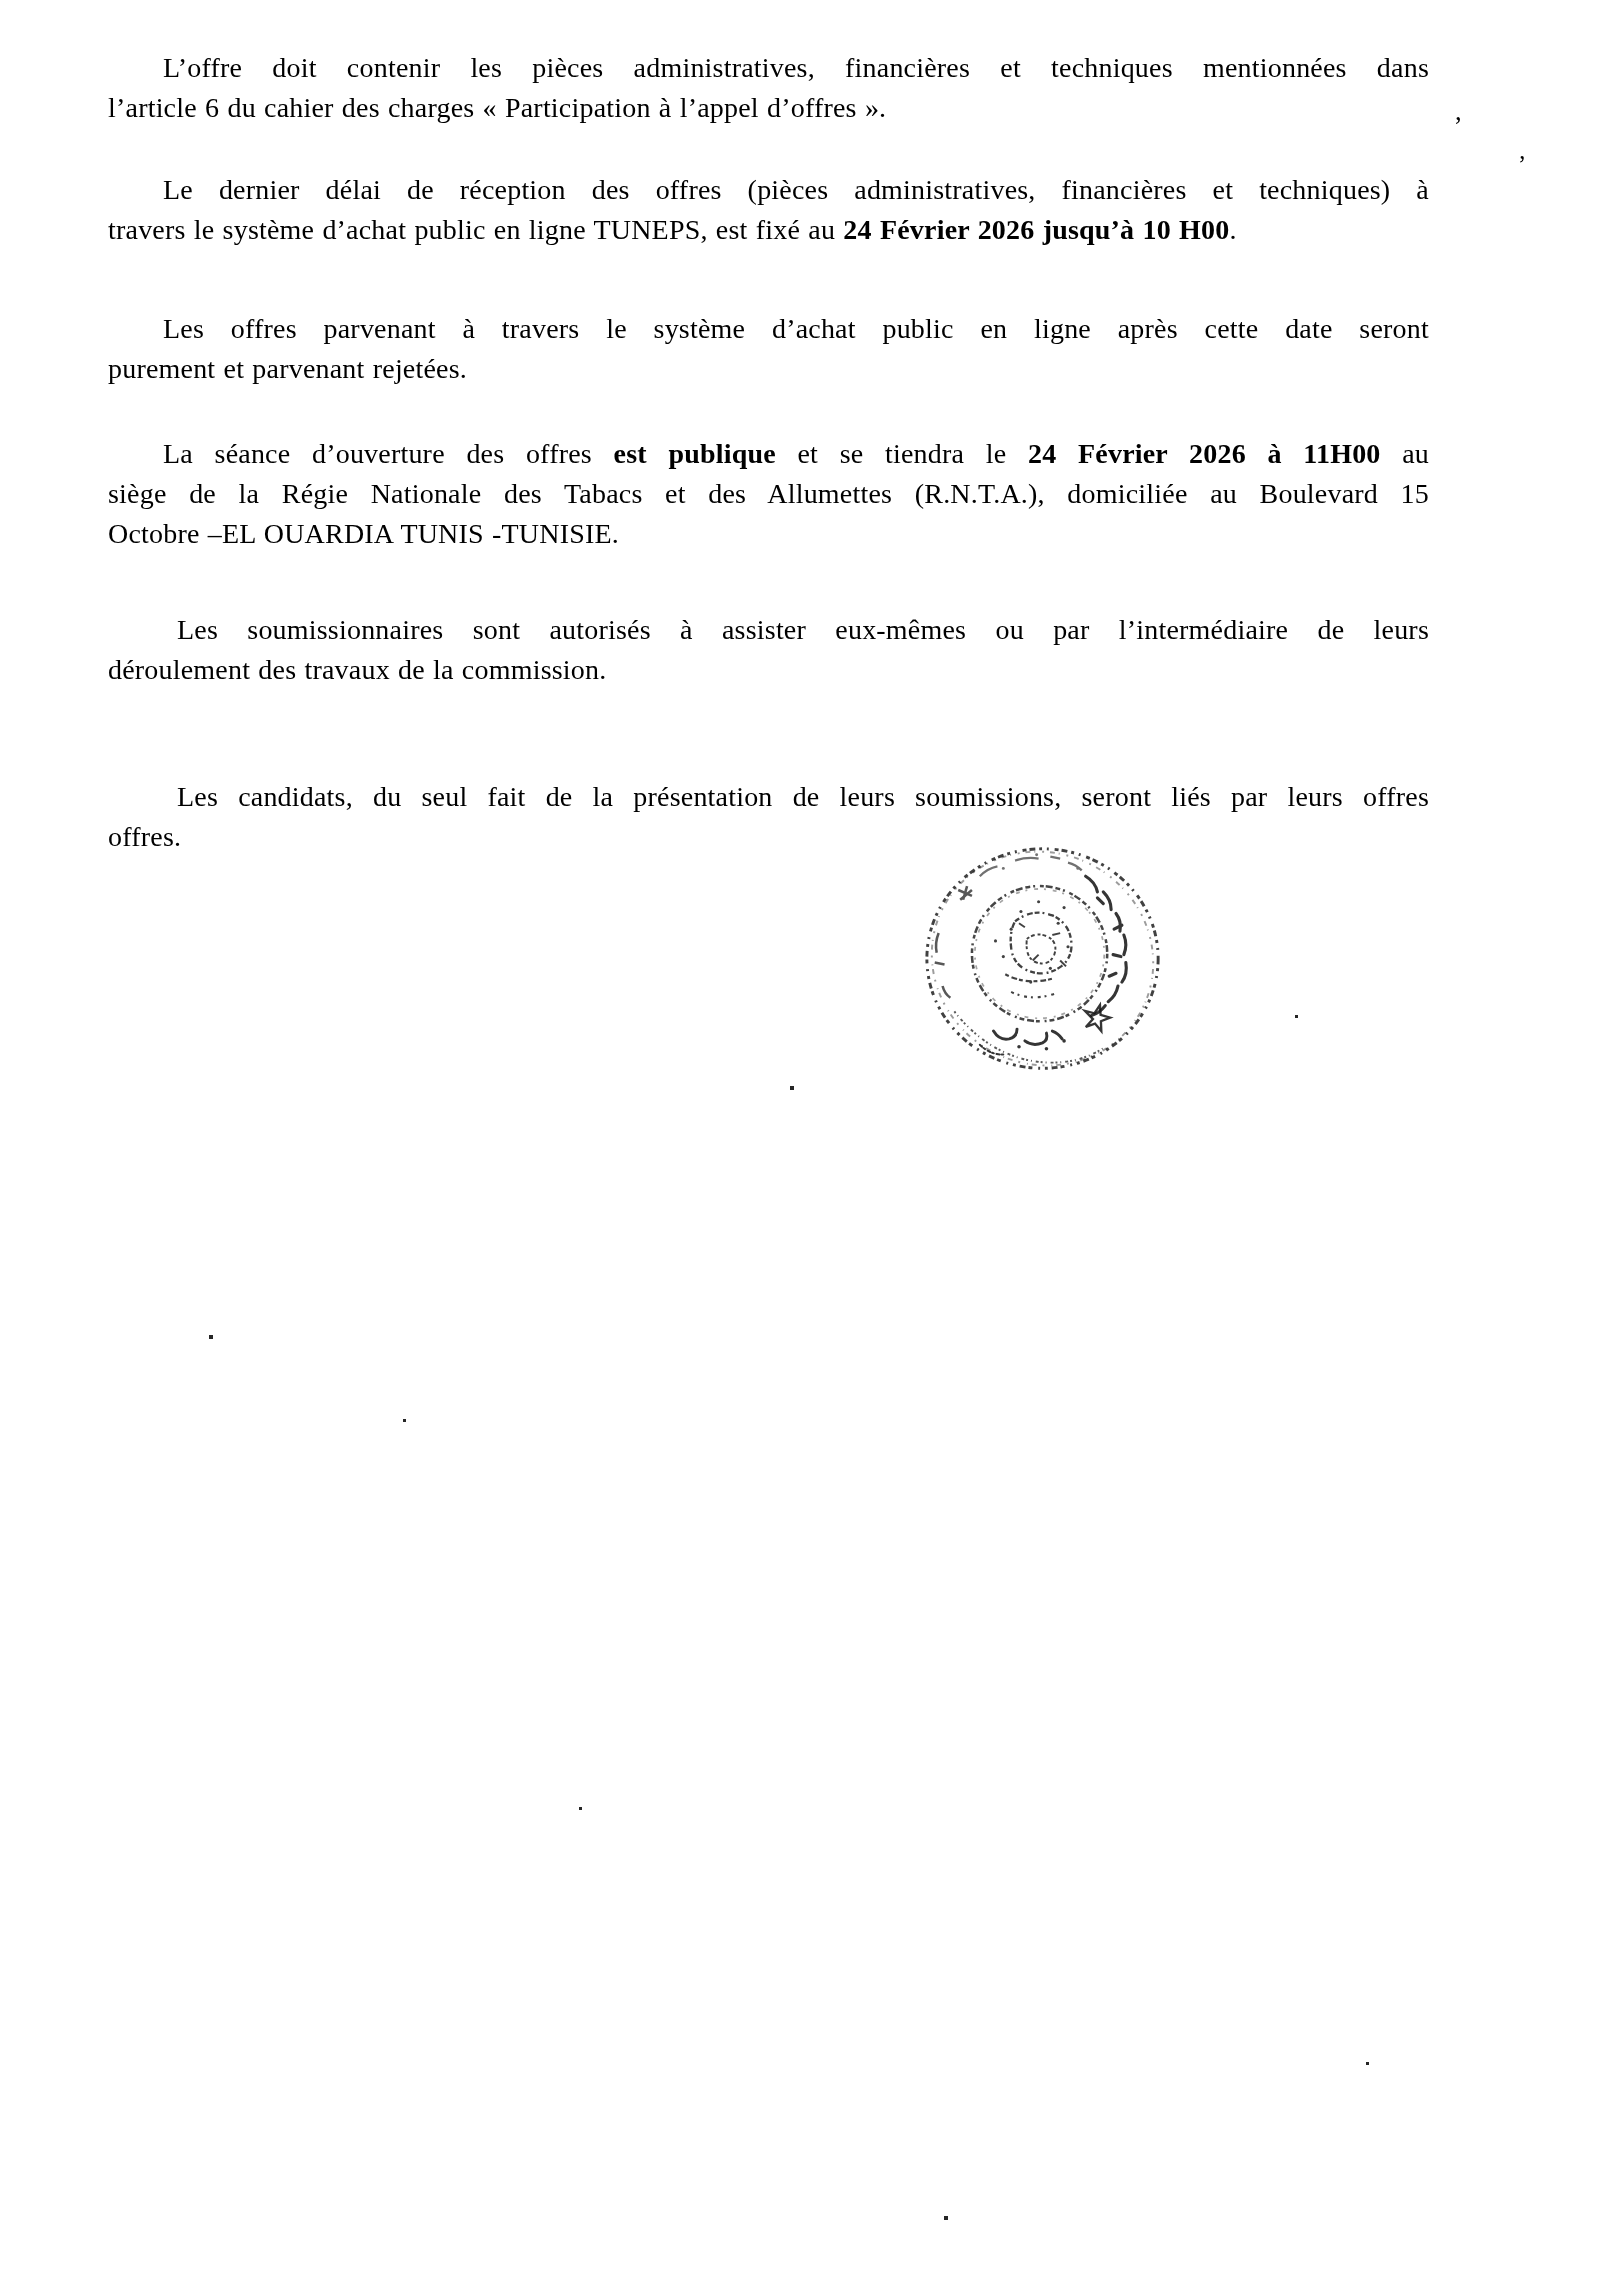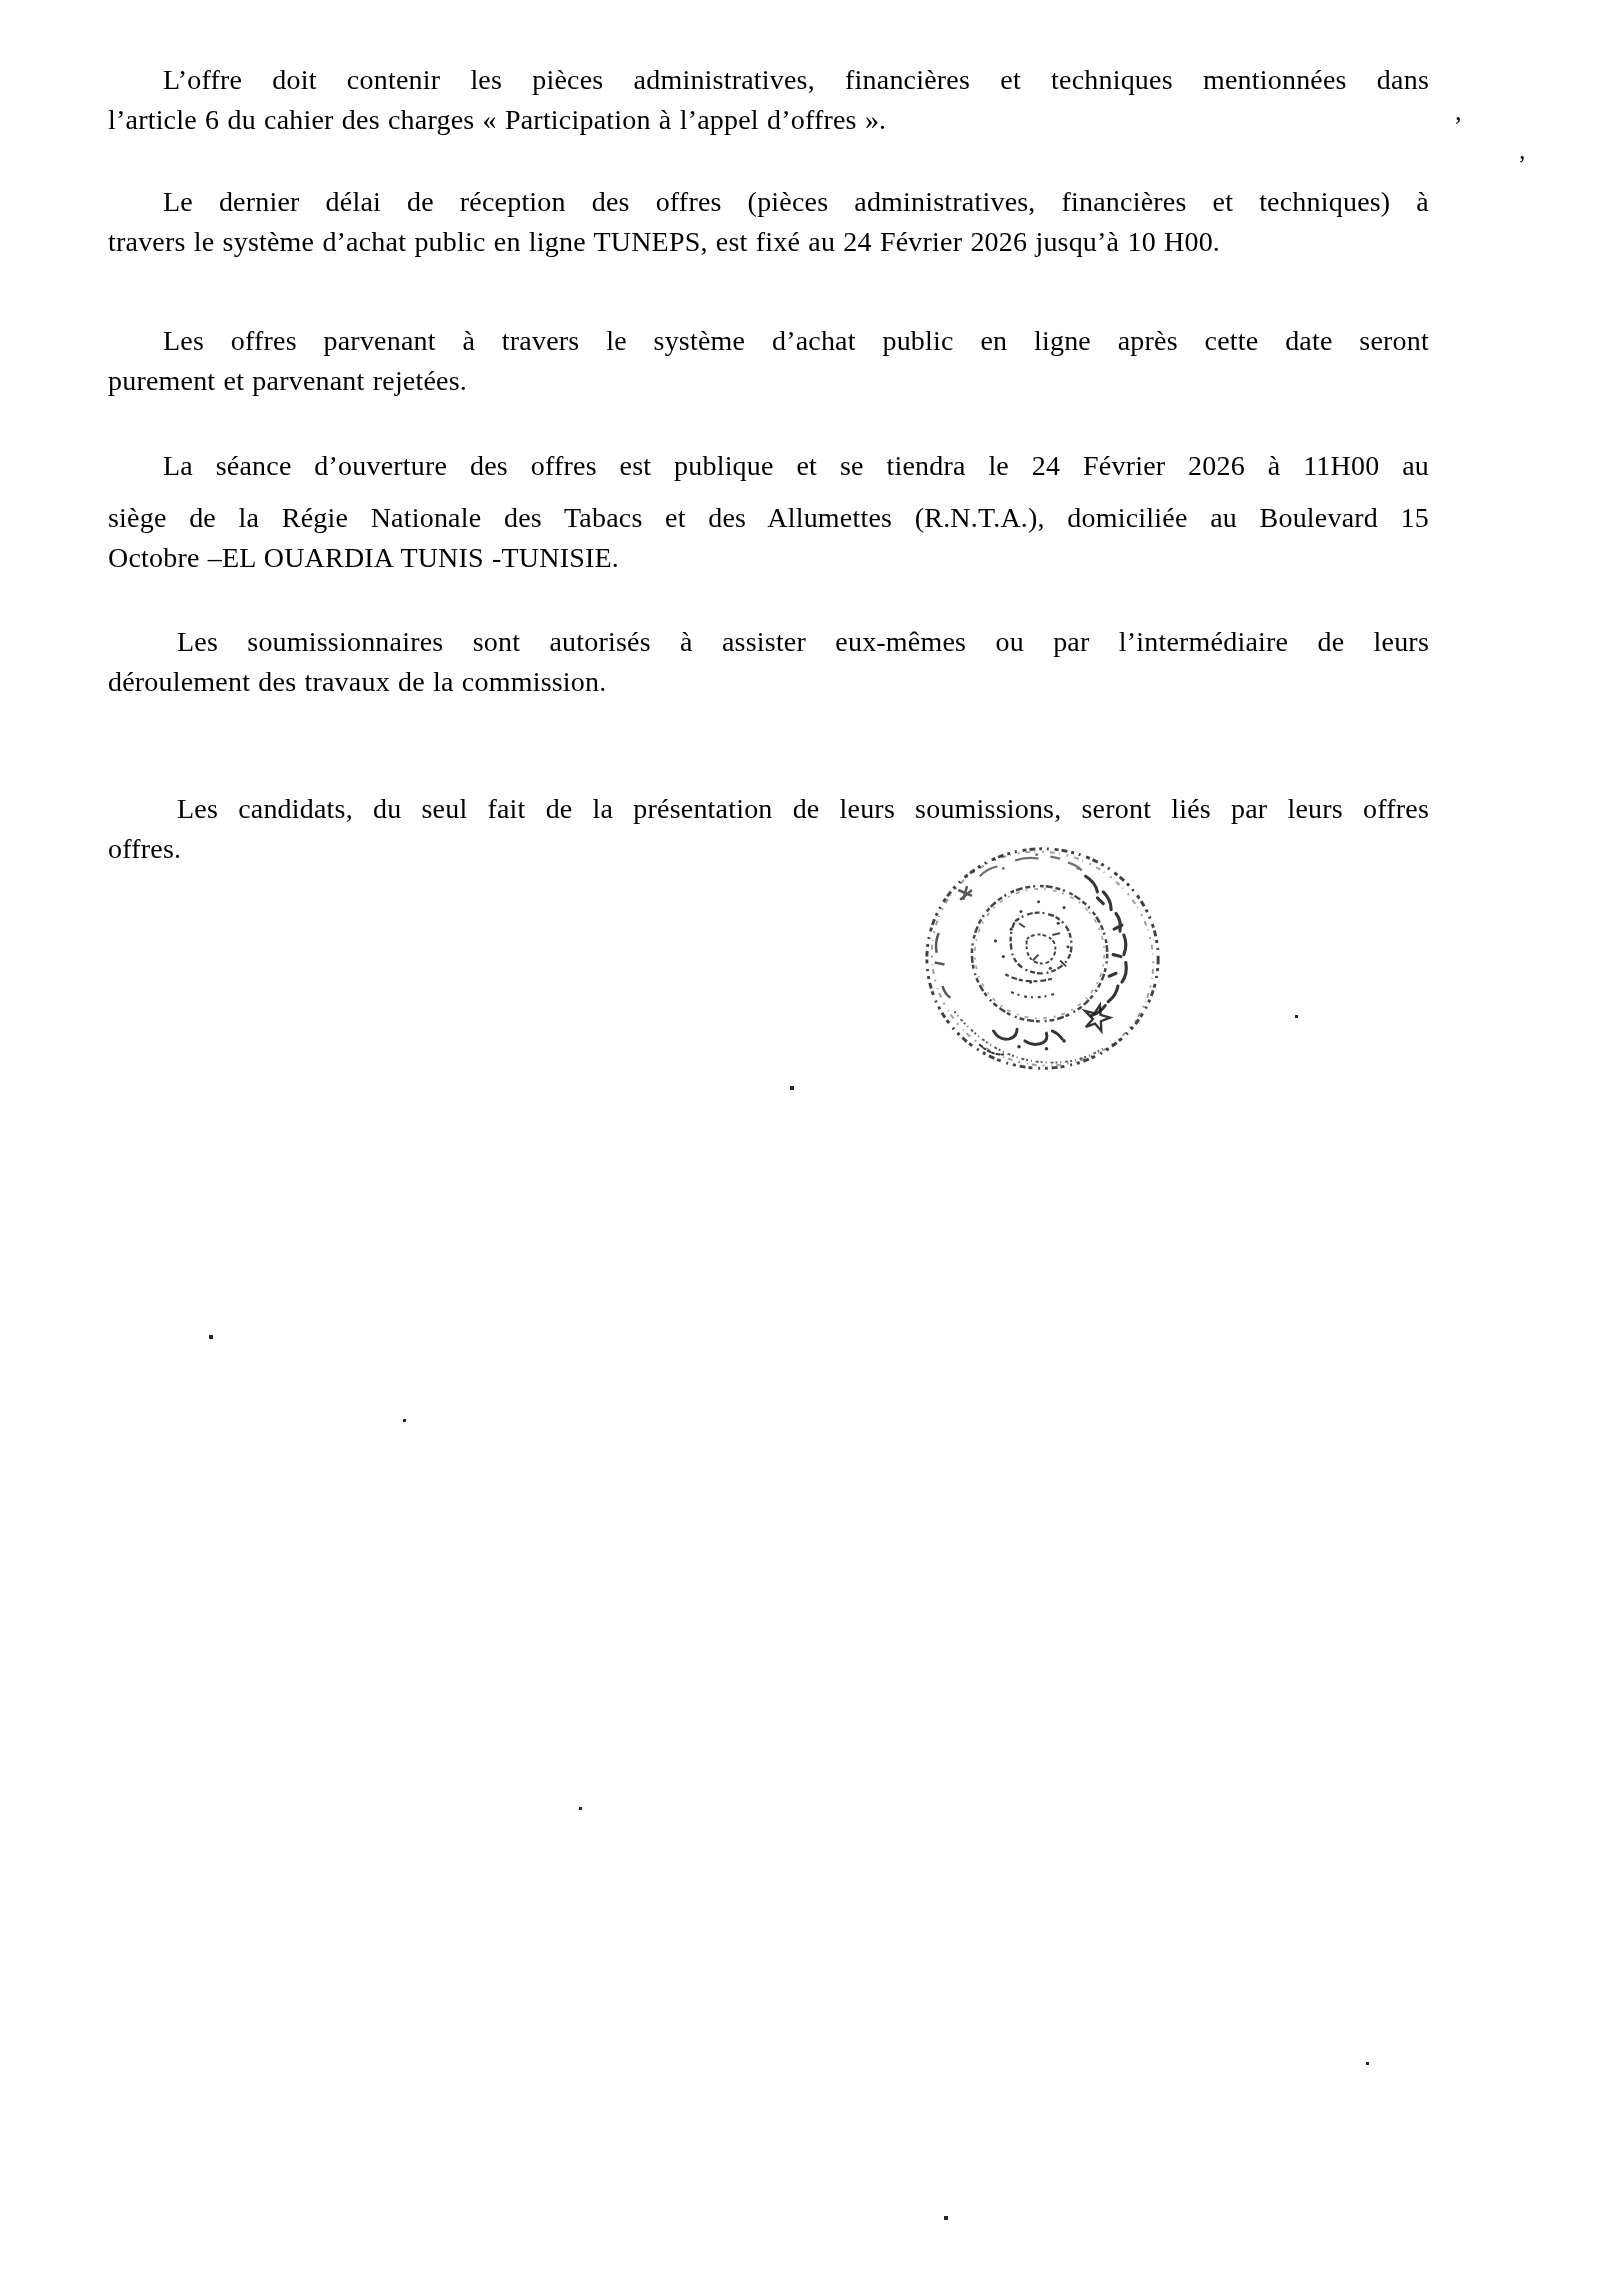--- a/index.html
+++ b/index.html
@@ -12,24 +12,24 @@
     overflow: hidden;
   }
   .page { position: absolute; inset: 0; background: #fff; }
   .para { position: absolute; left: 108px; width: 1321px; z-index: 1; }
   .line {
     font-size: 28px;
     line-height: 40px;
     letter-spacing: 0.2px;
     word-spacing: 1px;
   }
-  .jl { text-align: justify; text-align-last: justify; text-justify: inter-word; margin-top: 12px; }
+  .jl { text-align: justify; text-align-last: justify; text-justify: inter-word; }
   .ind1 { text-indent: 55px; }
   .ind2 { text-indent: 69px; }
-  .b { font-weight: normal; }
+  .b { font-weight: bold; }
   
   .topclip {
     position: absolute; left: 0; top: 0; width: 1621px; height: 57px;
     background: #ffffff; z-index: 6;
   }
   .mark { position: absolute; font-size: 26.5px; line-height: 1; z-index: 2; }
   .speck { position: absolute; background: #000; opacity: .85; z-index: 2; }
   .stamp {
     position: absolute; left: 921px; top: 839px; width: 245px; height: 245px;
     z-index: 3; opacity: .93;

